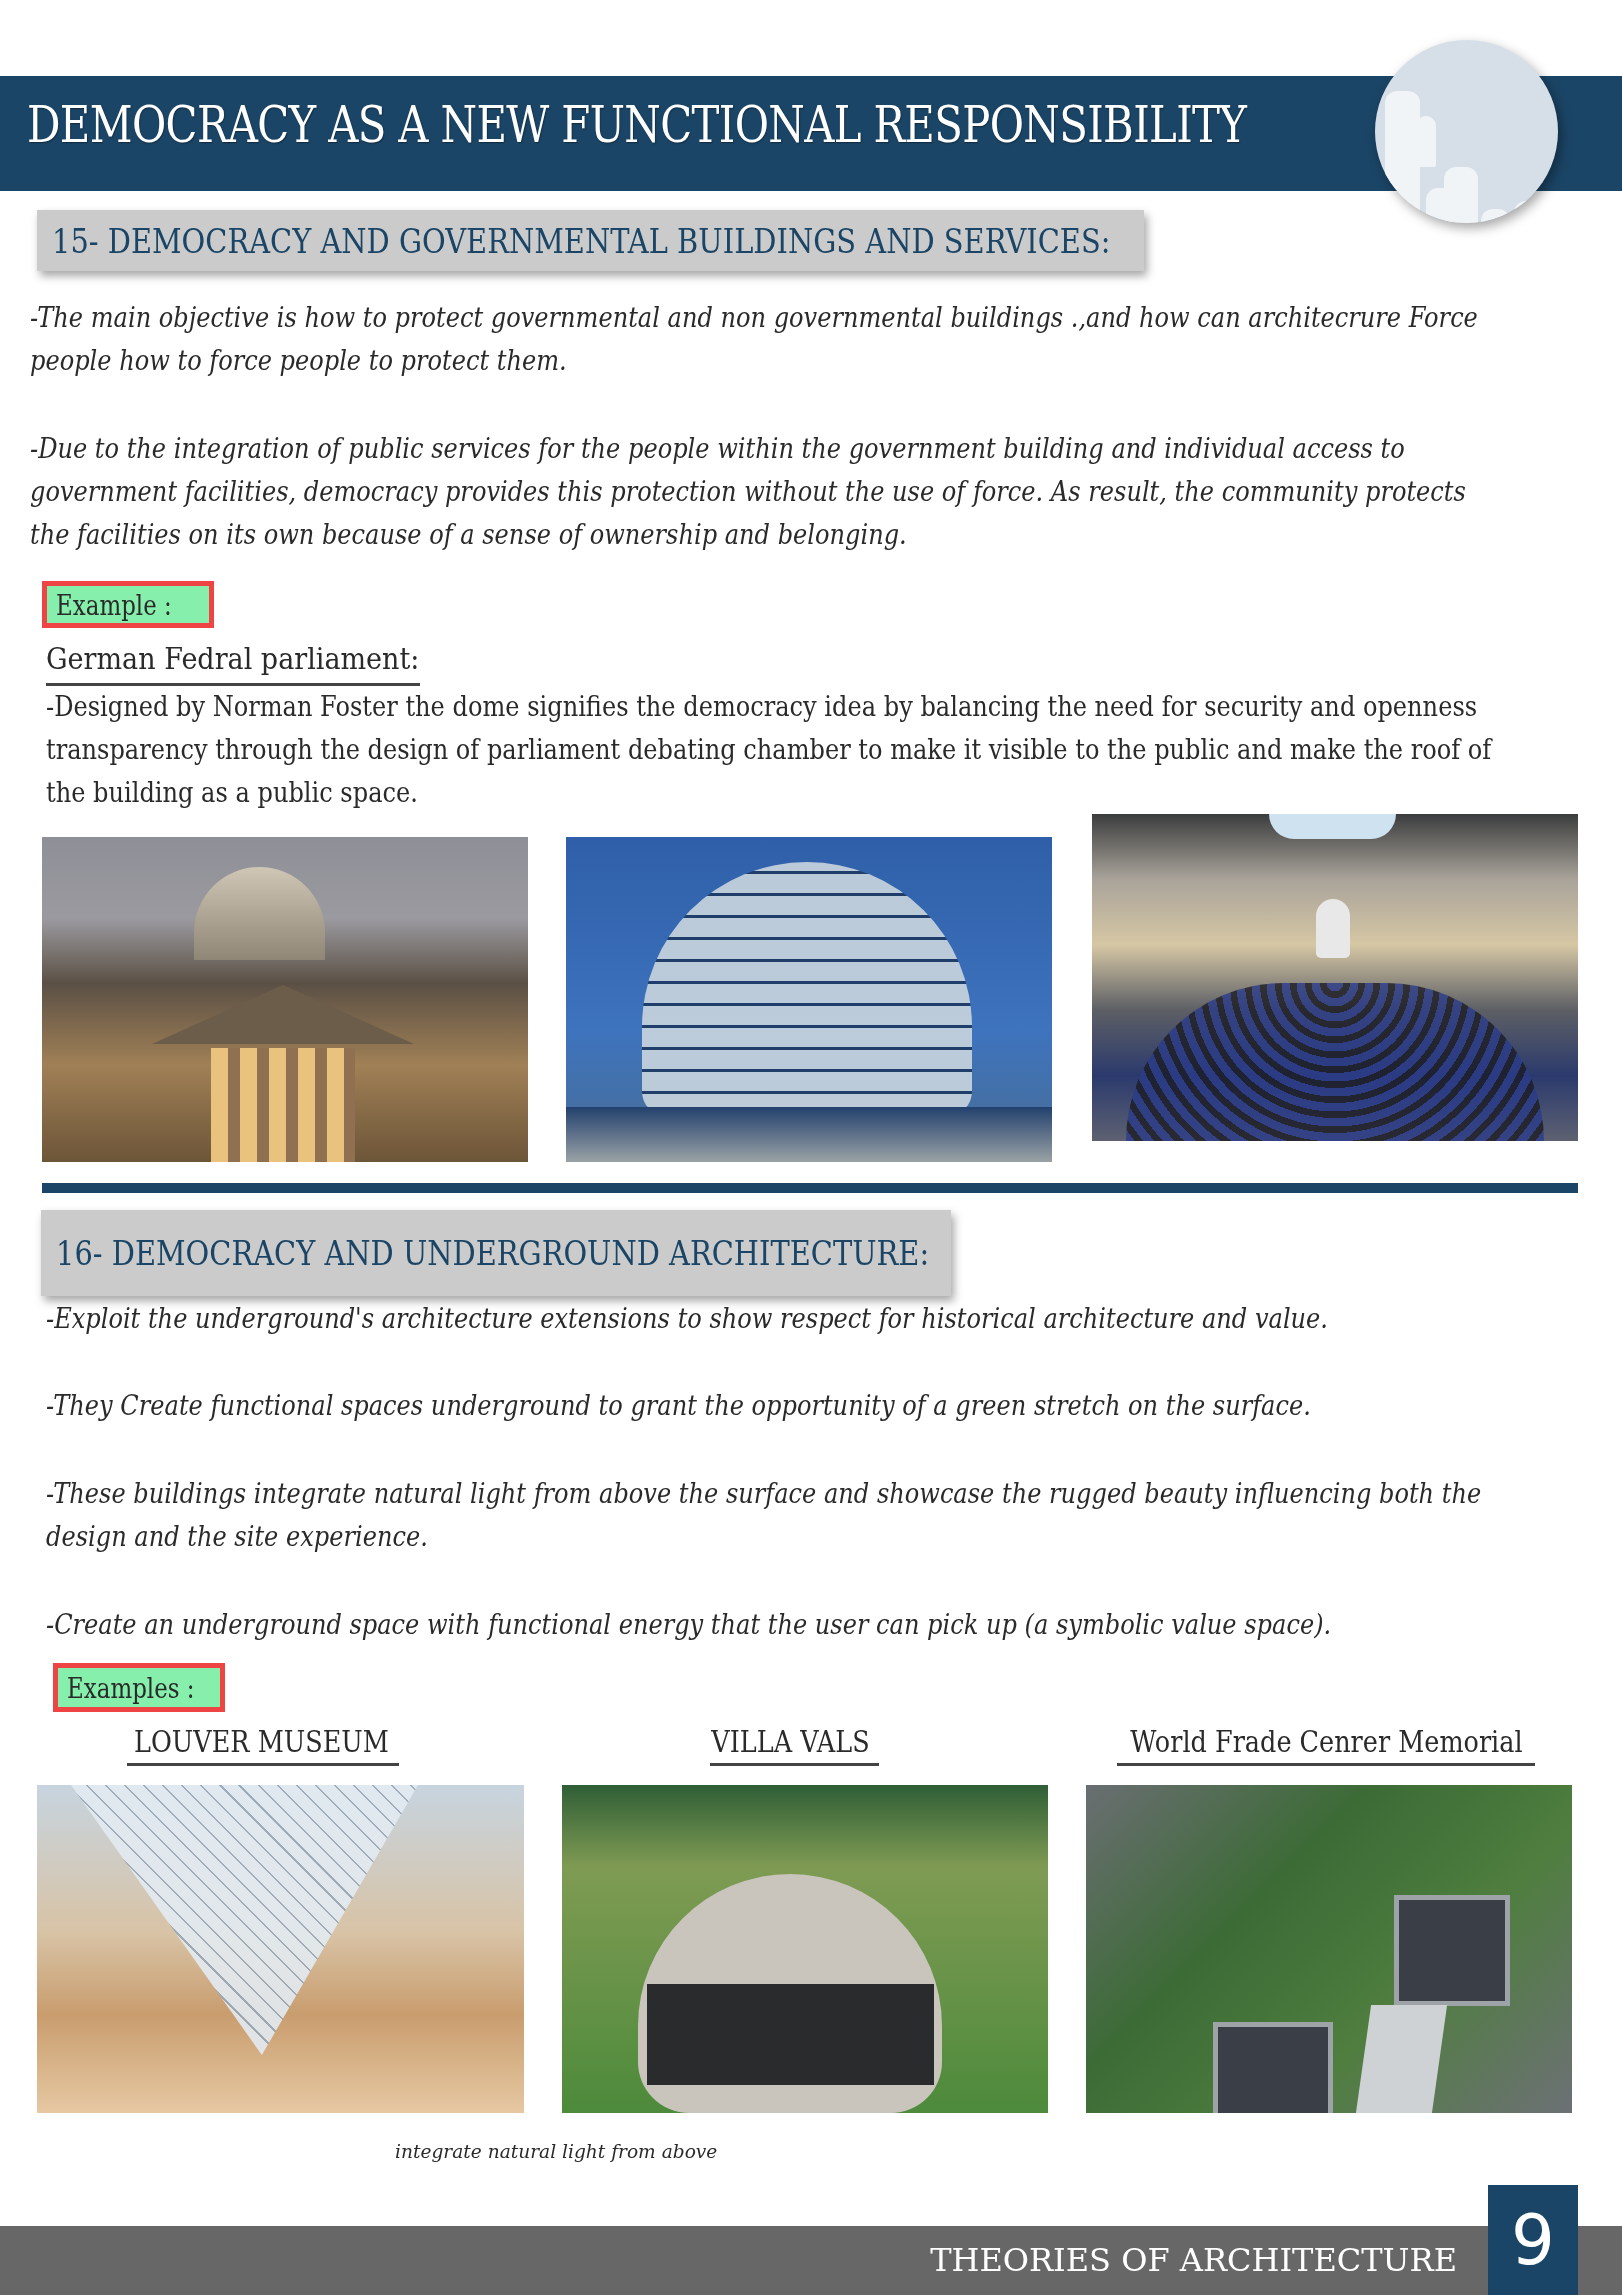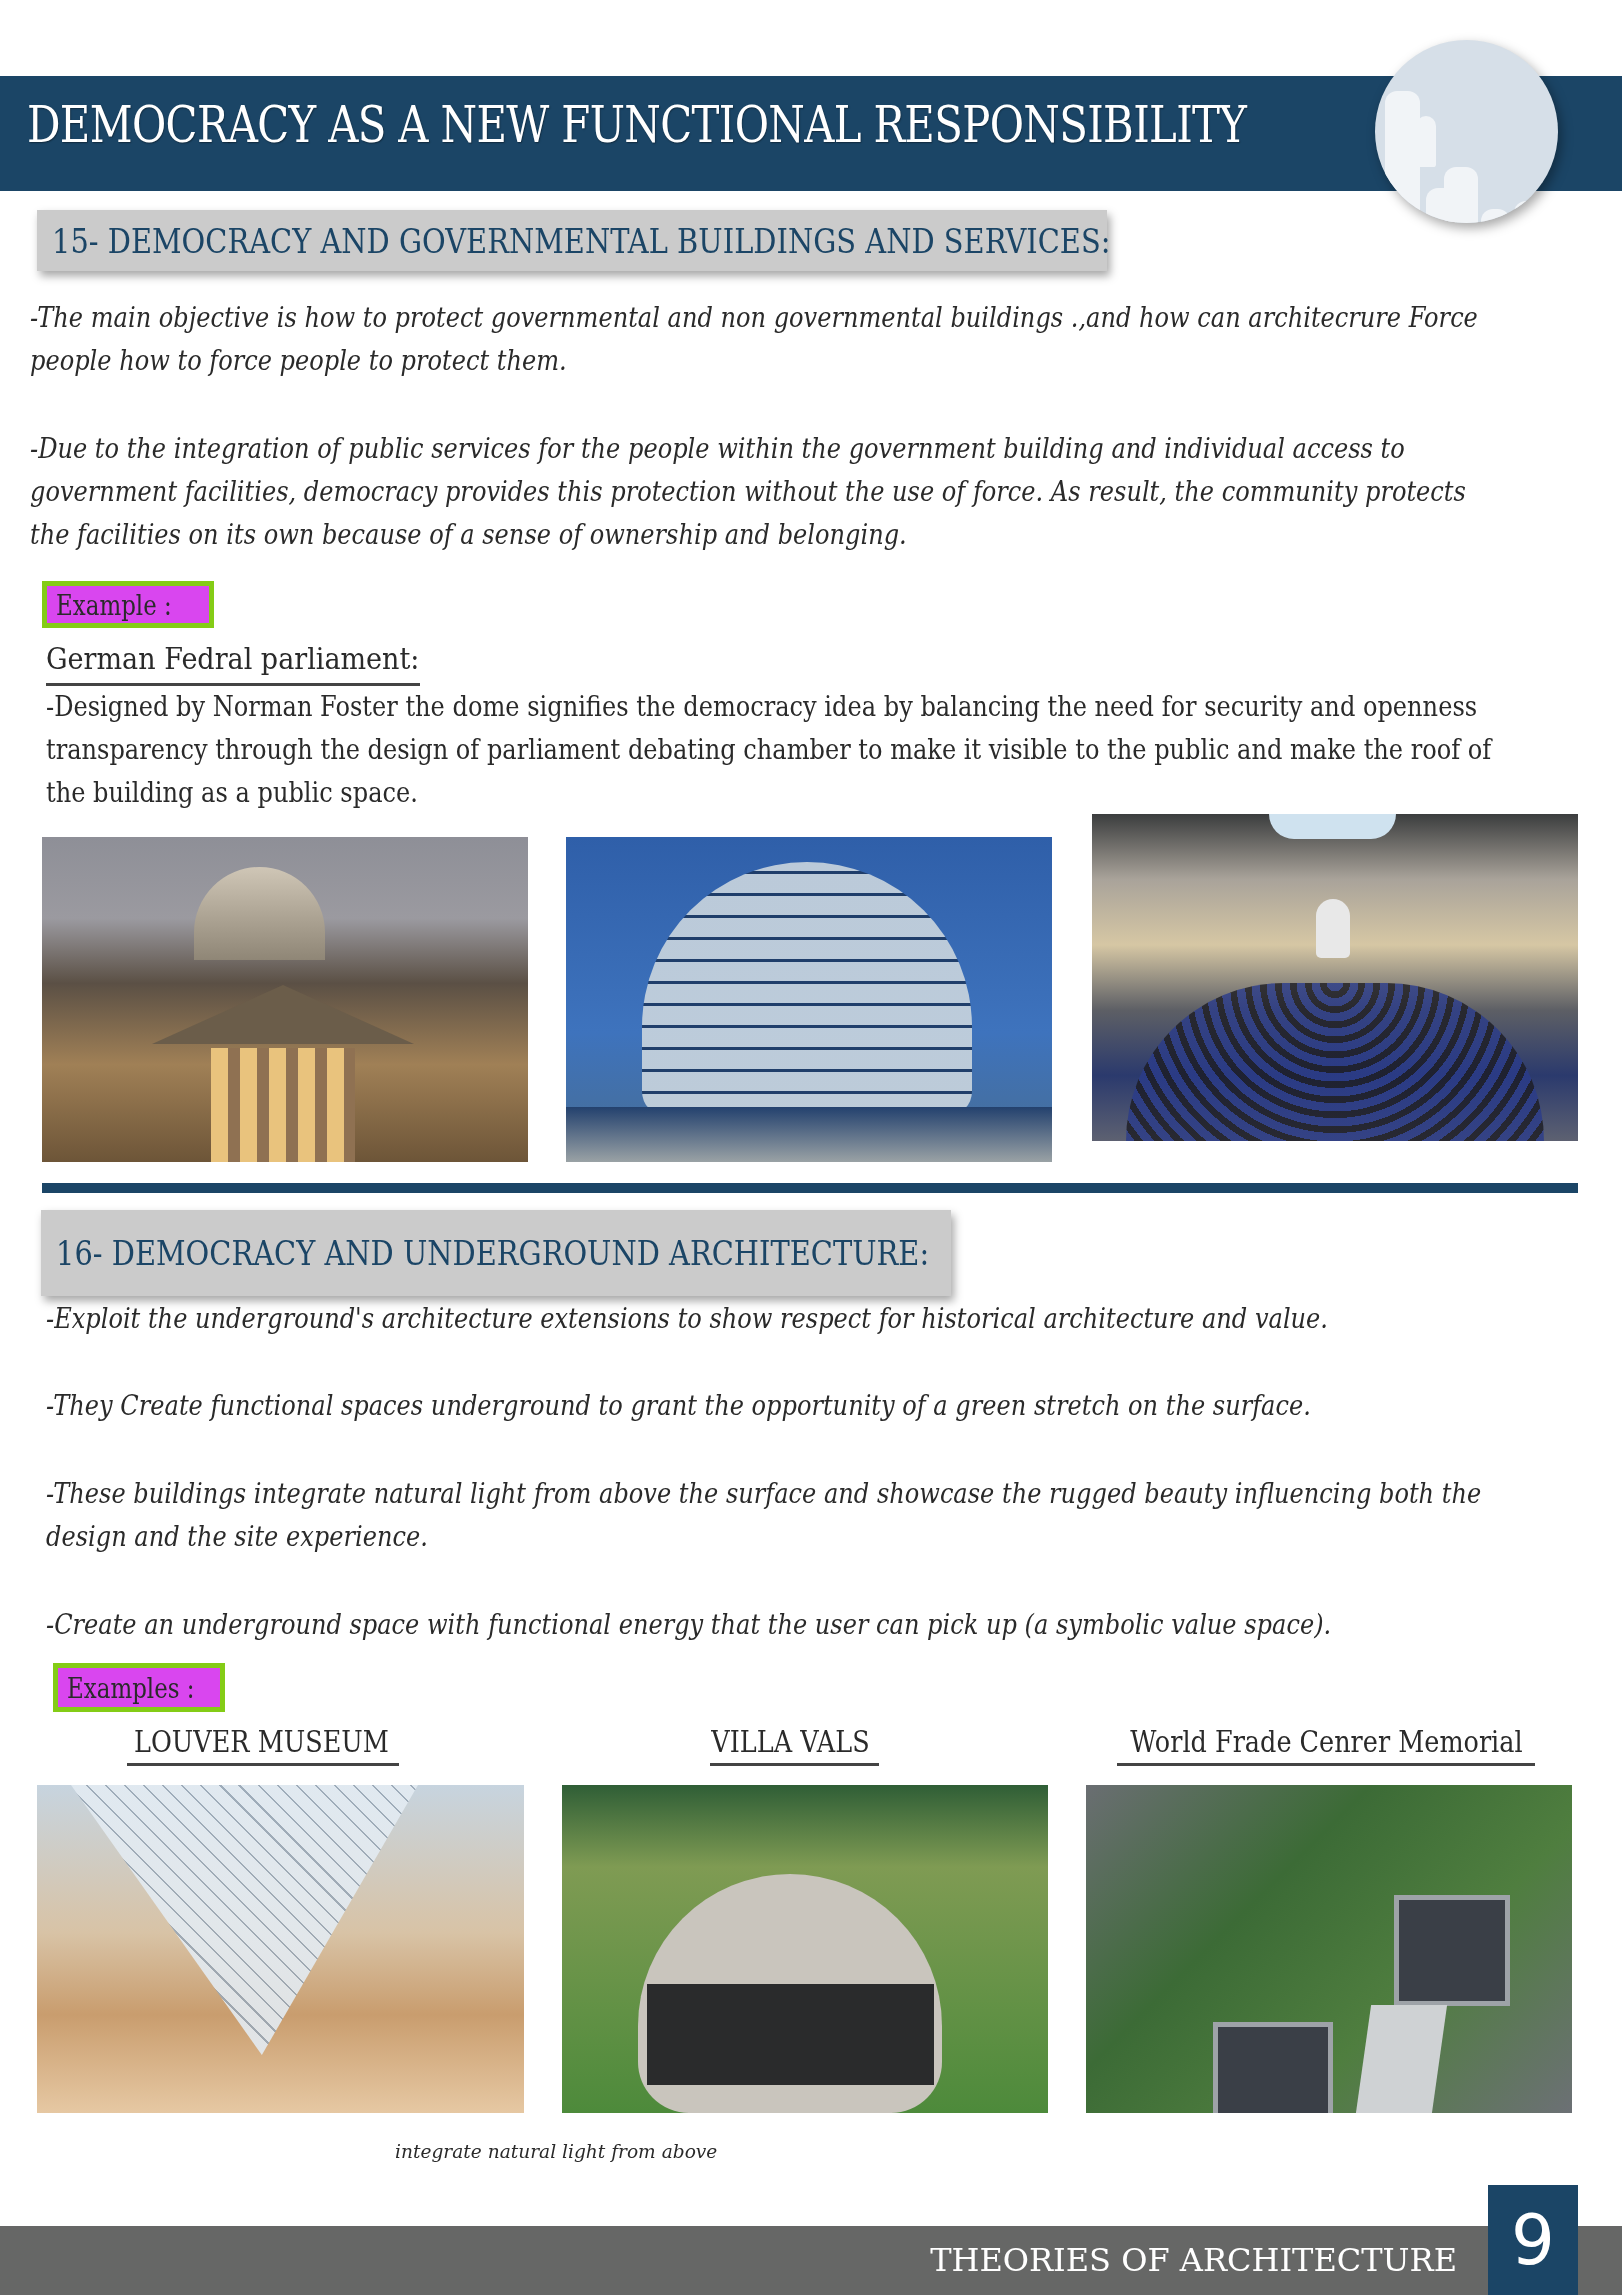--- a/index.html
+++ b/index.html
@@ -10,21 +10,21 @@
   .banner-title{left:27px;top:95px;font-size:51px;color:#ffffff;letter-spacing:-0.8px;
        font-family:"DejaVu Serif",serif;transform:scaleX(0.82);transform-origin:left center;white-space:nowrap;
        text-shadow:0.8px 0.8px 1.7px rgba(0,0,0,0.4);}
   .hands-circle{left:1375px;top:40px;width:183px;height:183px;border-radius:50%;
        background:#d6dfe8;box-shadow:3.4px 5px 12px rgba(0,0,0,0.35);overflow:hidden;}
   .hand{position:absolute;background:#f1f4f7;border-radius:12px 12px 3.4px 3.4px;}
   .sec-head{background:#cbcbcb;box-shadow:3.4px 5px 8.5px rgba(0,0,0,0.35);}
   .sec-head span{position:absolute;left:15px;top:50%;transform:translateY(-50%) scaleX(0.85);transform-origin:left center;
        color:#1b4566;font-size:34px;white-space:nowrap;}
   .para{font-size:28px;line-height:43px;white-space:nowrap;transform:scaleX(0.86);transform-origin:left top;font-style:italic;}
-  .example-box{border:5px solid #84cc16;background:#d946ef;box-sizing:border-box;}
+  .example-box{border:5px solid #ef4444;background:#86efac;box-sizing:border-box;}
   .example-box span{position:absolute;left:8.5px;top:50%;transform:translateY(-50%) scaleX(0.85);transform-origin:left center;font-size:27px;white-space:nowrap;}
   .subhead{font-size:30px;white-space:nowrap;transform:scaleX(0.9);transform-origin:left top;}
   .underline{height:2.5px;background:#444;}
   .photo{overflow:hidden;}
   .divider{left:42px;top:1183px;width:1536px;height:10px;background:#1b4566;}
   .caption{font-size:30px;white-space:nowrap;text-align:center;transform:scaleX(0.85);}
   .note{font-size:18.6px;font-style:italic;white-space:nowrap;margin-top:16px;}
   .footer{left:0;top:2226px;width:1623px;height:69px;background:#666766;}
   .footer-text{right:166px;top:2241px;font-size:32px;color:#fff;white-space:nowrap;}
   .page-box{left:1488px;top:2185px;width:90px;height:111px;background:#1b4566;}
@@ -37,21 +37,21 @@
 <div class="abs banner-title">DEMOCRACY AS A NEW FUNCTIONAL RESPONSIBILITY</div>
 <div class="abs hands-circle">
   <div class="hand" style="left:10px;top:51px;width:35px;height:144px;"></div>
   <div class="hand" style="left:41px;top:76px;width:20px;height:51px;"></div>
   <div class="hand" style="left:69px;top:127px;width:34px;height:93px;"></div>
   <div class="hand" style="left:51px;top:148px;width:30px;height:76px;"></div>
   <div class="hand" style="left:106px;top:169px;width:29px;height:59px;"></div>
   <div class="hand" style="left:139px;top:161px;width:25px;height:68px;"></div>
 </div>
 
-<div class="abs sec-head" style="left:37px;top:210px;width:1070px;height:61px;">
+<div class="abs sec-head" style="left:37px;top:210px;width:1070px;height:61px;padding-left:37px;">
   <span>15- DEMOCRACY AND GOVERNMENTAL BUILDINGS AND SERVICES:</span>
 </div>
 
 <div class="abs para" style="left:30px;top:296px;">
   <div>-The main objective is how to protect governmental and non governmental buildings .,and how can architecrure Force</div>
   <div>people how to force people to protect them.</div>
 </div>
 
 <div class="abs para" style="left:30px;top:427px;">
   <div>-Due to the integration of public services for the people within the government building and individual access to</div>

